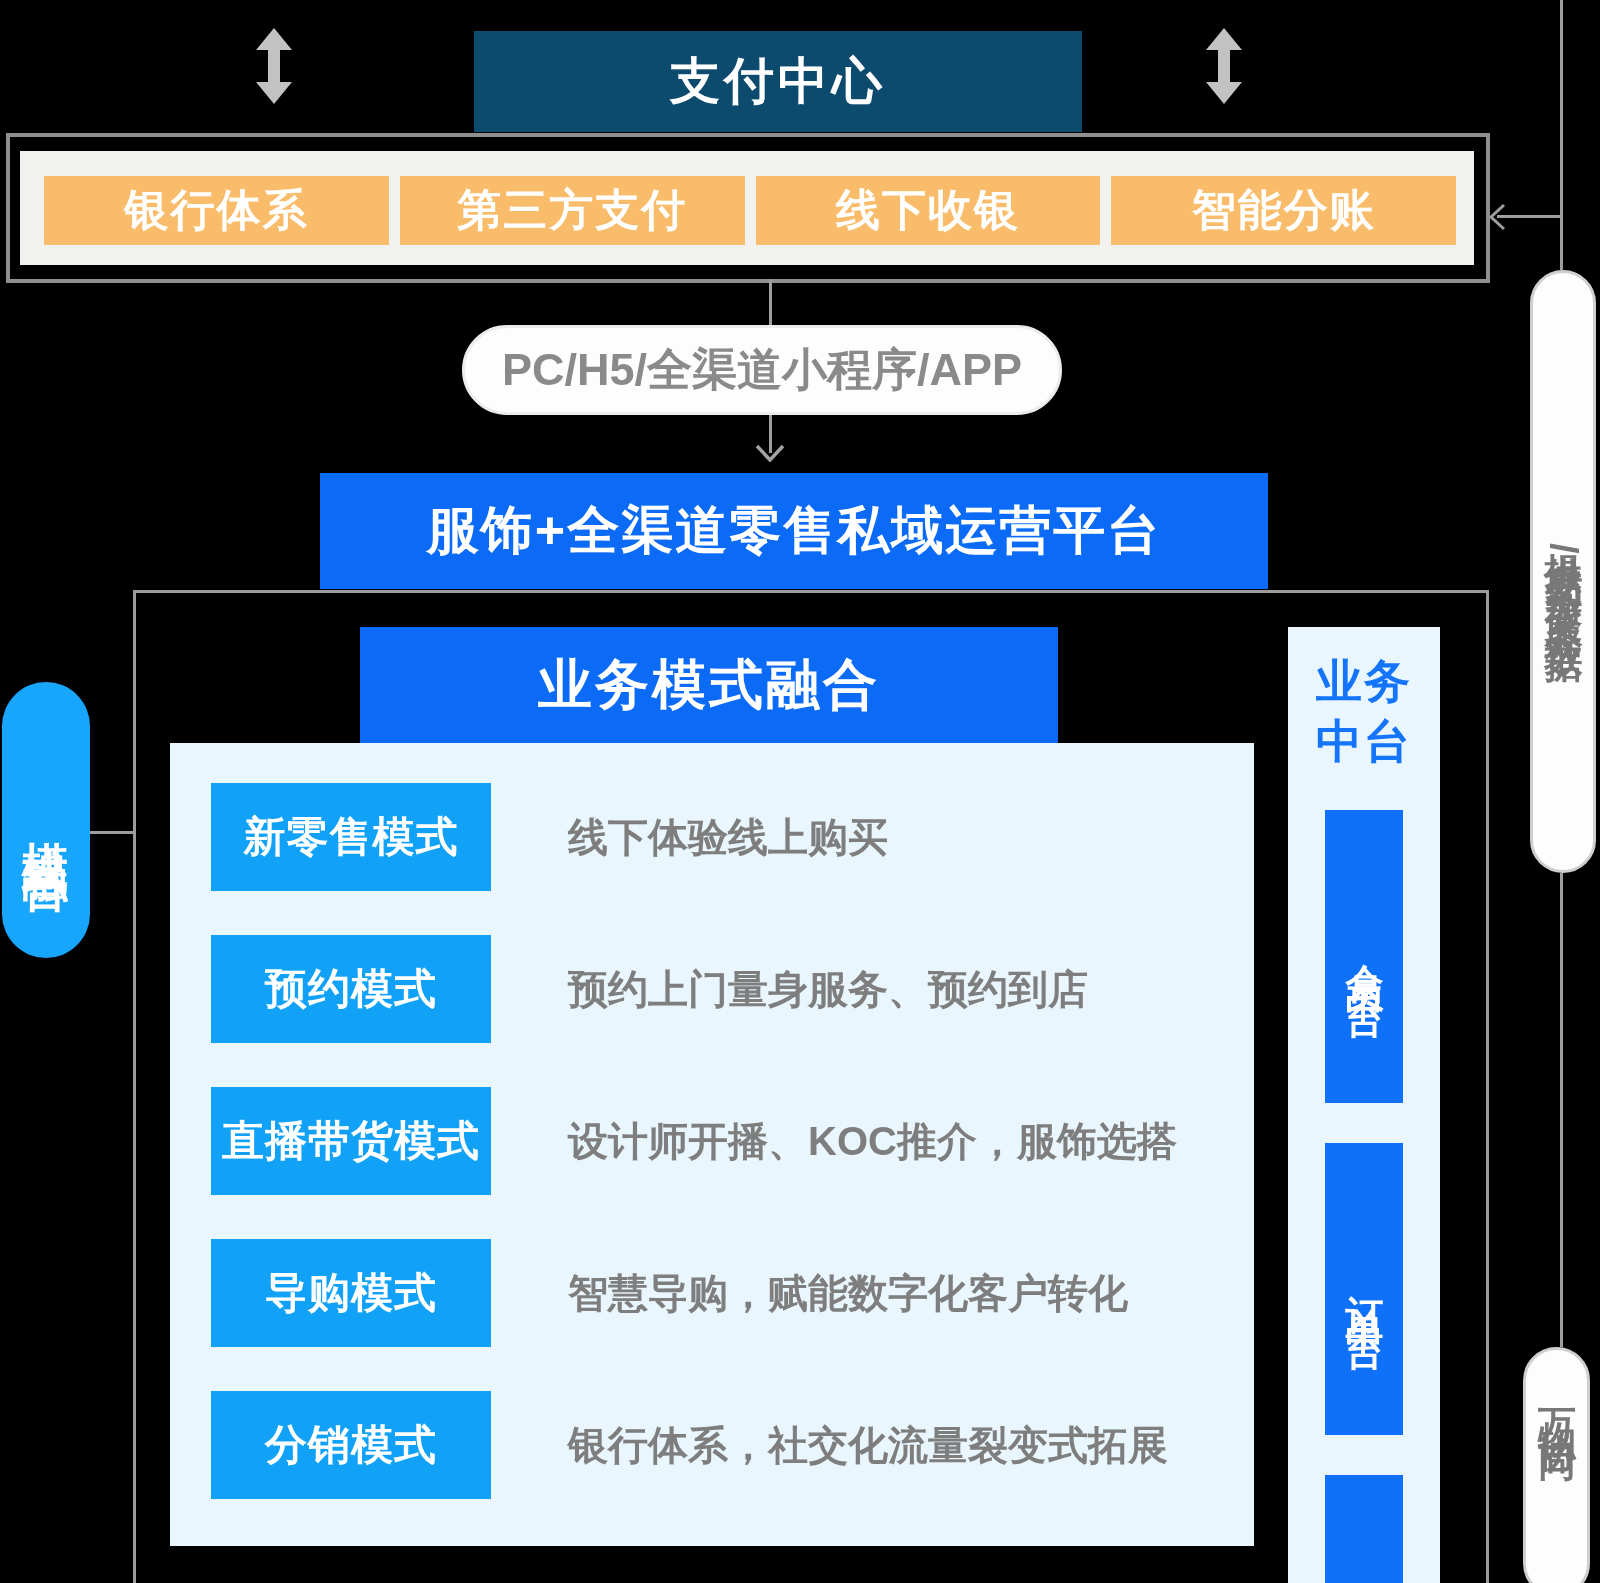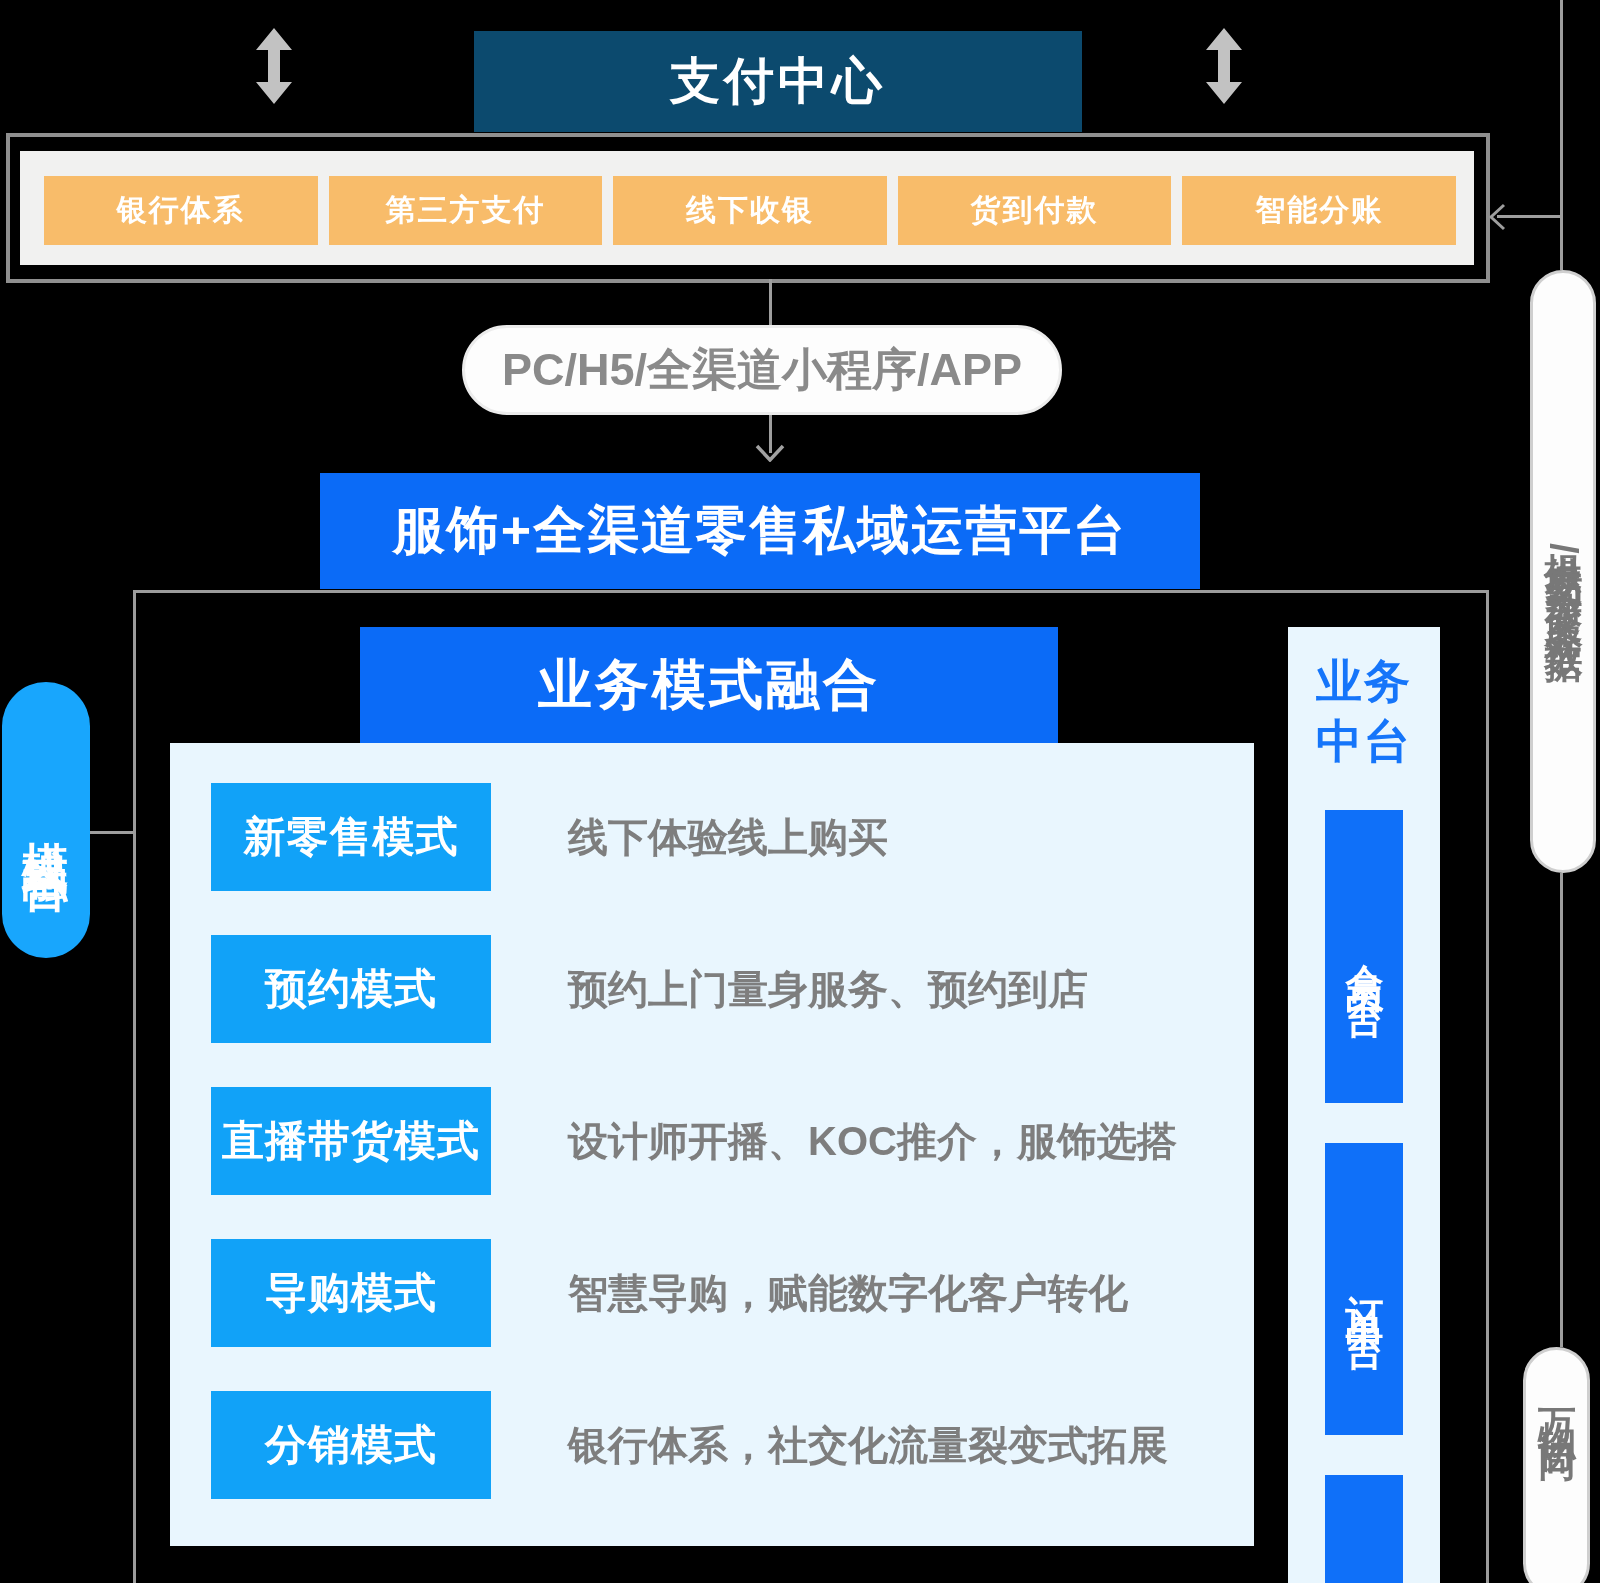--- a/index.html
+++ b/index.html
@@ -27,37 +27,37 @@
   .pay-panel{
     left:20px;top:151px;width:1454px;height:114px;
     background:#F1F1F0;
   }
   .pay-chips{
     left:44px;top:176px;width:1412px;height:69px;
     display:flex;gap:11px;
   }
   .pay-chip{
     flex:1;background:#F8BC6A;color:#fff;
-    font-size:30px;font-weight:bold;
+    font-size:44px;font-weight:bold;
     display:flex;align-items:center;justify-content:center;
     letter-spacing:2px;
   }
 
   .conn-line{background:#9E9E9E;}
 
   .channel-pill{
     left:462px;top:325px;width:600px;height:90px;
     background:#FDFDFD;border:3px solid #ECECEC;border-radius:48px;
     box-sizing:border-box;
     color:#8A8A8A;font-size:45px;font-weight:bold;
     display:flex;align-items:center;justify-content:center;
   }
 
   .platform-banner{
-    left:320px;top:473px;width:880px;height:116px;
+    left:320px;top:473px;width:948px;height:116px;
     background:#0B6BF7;color:#fff;
     font-size:52px;font-weight:bold;
     display:flex;align-items:center;justify-content:center;
     letter-spacing:2px;
   }
 
   
   .big-box{
     left:133px;top:590px;width:1356px;height:993px;
     border-top:3px solid #9C9C9C;
@@ -155,23 +155,20 @@
   <div class="pay-chip">
       <span>银行体系</span>
     </div>
   <div class="pay-chip">
       <span>第三方支付</span>
     </div>
   <div class="pay-chip">
       <span>线下收银</span>
     </div>
   <div class="pay-chip">
-      <span>货到付款</span>
-    </div>
-  <div class="pay-chip">
       <span>智能分账</span>
     </div>
 </div>
 
 <div class="abs conn-line" style="left:769px;top:279px;width:3px;height:46px;"></div>
 
 <div class="abs channel-pill">
   <span>PC/H5/全渠道小程序/APP</span>
 </div>
 

